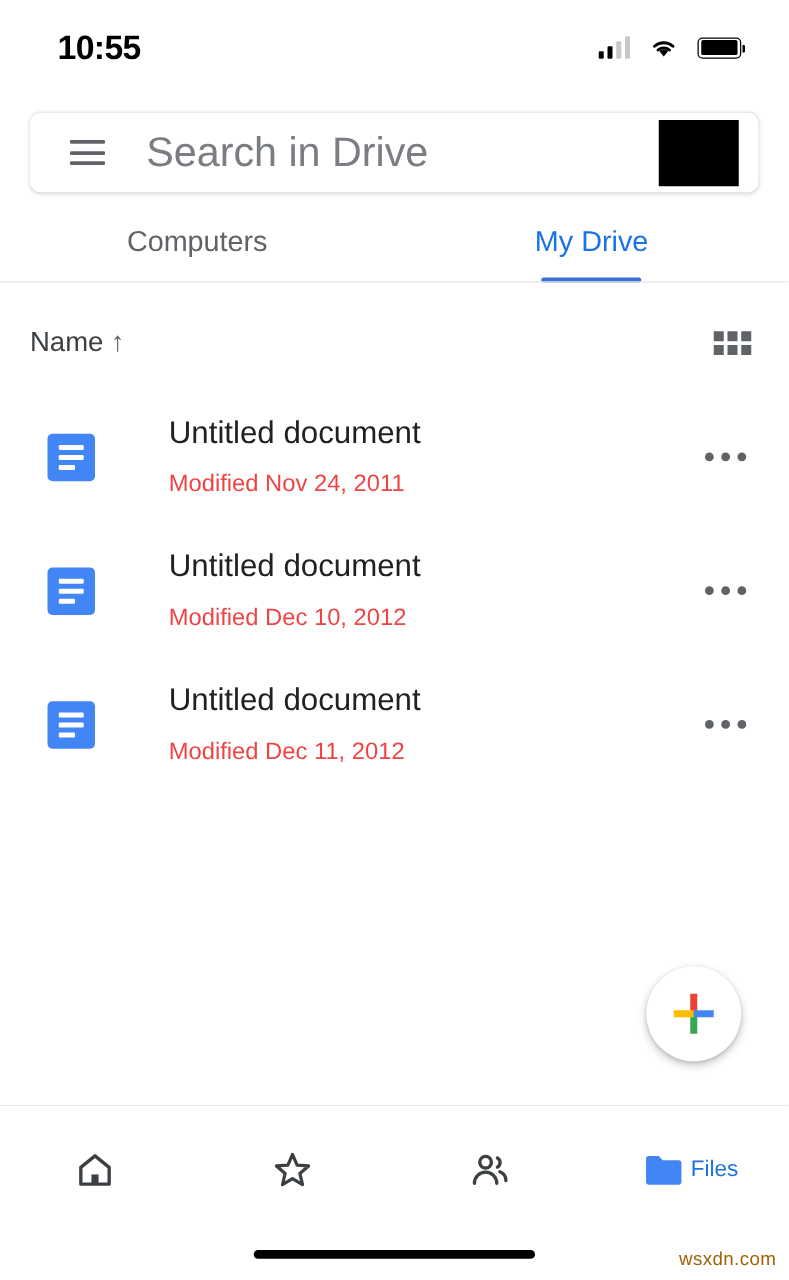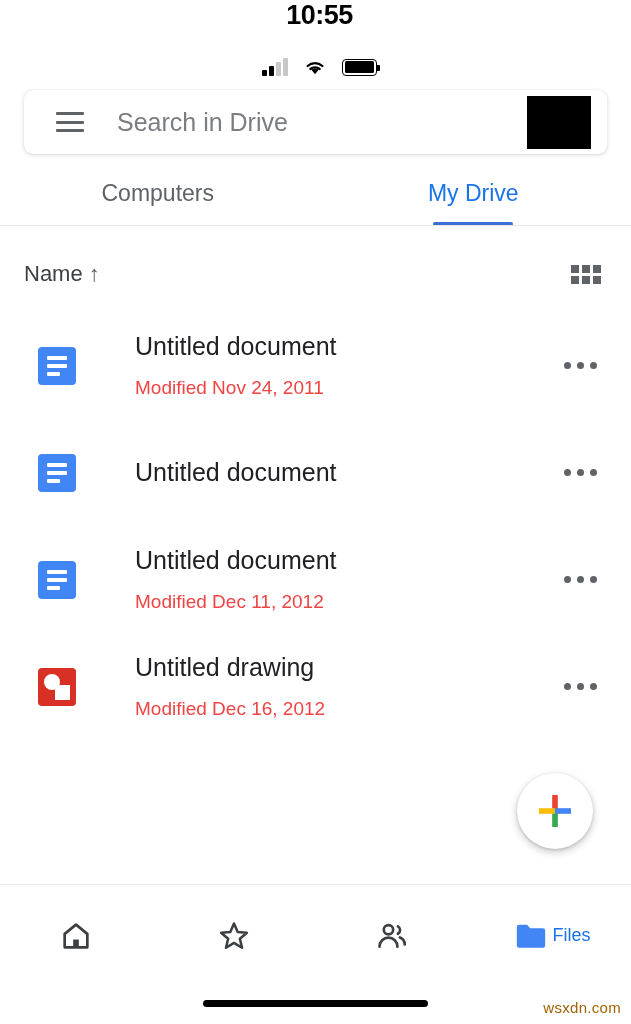--- a/index.html
+++ b/index.html
@@ -22,21 +22,20 @@
   
   .status-bar {
     position: absolute;
     top: 0; left: 0;
     width: 631px;
     height: 76px;
     display: flex;
     align-items: center;
     justify-content: space-between;
     padding: 0 38px 0 46px;
-    flex-direction: column;
   }
   .status-time {
     font-size: 27px;
     font-weight: bold;
     color: #000000;
     letter-spacing: -0.5px;
   }
   .status-icons {
     display: flex;
     align-items: center;
@@ -104,21 +103,21 @@
   .hamburger i {
     display: block;
     height: 3px;
     width: 100%;
     background: #5f6368;
     border-radius: 1px;
   }
   .search-placeholder {
     flex: 1 1 auto;
     margin-left: 33px;
-    font-size: 25px;
+    font-size: 33px;
     color: #7a7d81;
     white-space: nowrap;
     overflow: hidden;
   }
   .avatar {
     flex: 0 0 auto;
     width: 64px; height: 53px;
     background: #000000;
   }
 
@@ -393,20 +392,21 @@
     <div class="file-row">
       <div class="file-icon">
         <div class="doc-icon">
             <i></i>
             <i></i>
             <i></i>
           </div>
       </div>
       <div class="file-text">
         <div class="file-title">Untitled document</div>
+        <div class="file-sub">Modified Dec 10, 2012</div>
       </div>
       <div class="row-menu">
           <i></i>
           <i></i>
           <i></i>
         </div>
     </div>
 
     <div class="file-row">
       <div class="file-icon">
@@ -420,37 +420,20 @@
         <div class="file-title">Untitled document</div>
         <div class="file-sub">Modified Dec 11, 2012</div>
       </div>
       <div class="row-menu">
           <i></i>
           <i></i>
           <i></i>
         </div>
     </div>
 
-    <div class="file-row">
-      <div class="file-icon">
-        <div class="drawing-icon">
-            <span class="circ"></span>
-            <span class="sq"></span>
-          </div>
-      </div>
-      <div class="file-text">
-        <div class="file-title">Untitled drawing</div>
-        <div class="file-sub">Modified Dec 16, 2012</div>
-      </div>
-      <div class="row-menu">
-          <i></i>
-          <i></i>
-          <i></i>
-        </div>
-    </div>
 
   </div>
 
   <div class="fab">
     <svg width="40" height="40" viewBox="0 0 40 40">
       <rect x="17.2" y="4" width="5.6" height="16" fill="#ea4335"></rect>
       <rect x="17.2" y="20" width="5.6" height="16" fill="#34a853"></rect>
       <rect x="4" y="17.2" width="16" height="5.6" fill="#fbbc04"></rect>
       <rect x="20" y="17.2" width="16" height="5.6" fill="#4285f4"></rect>
     </svg>

